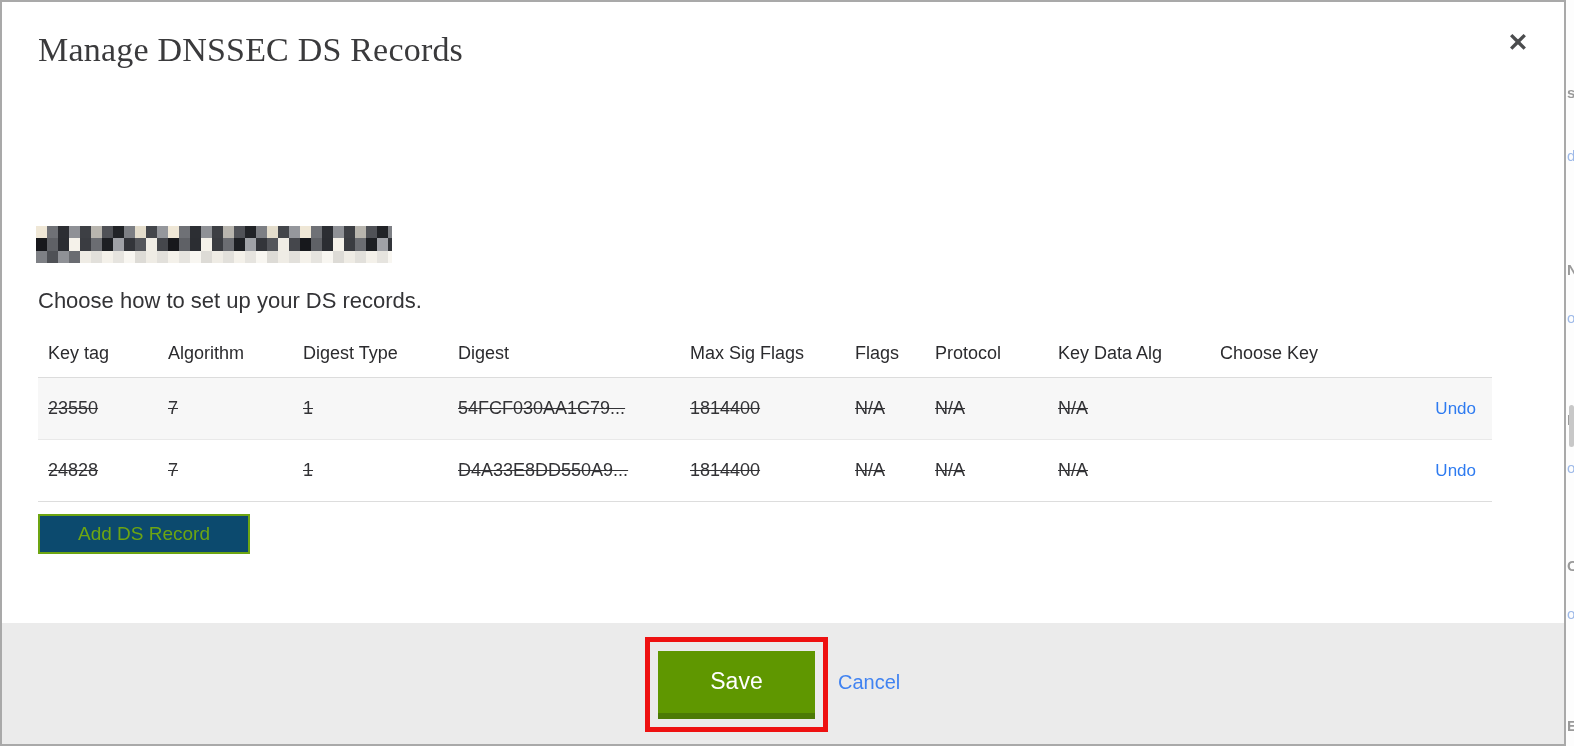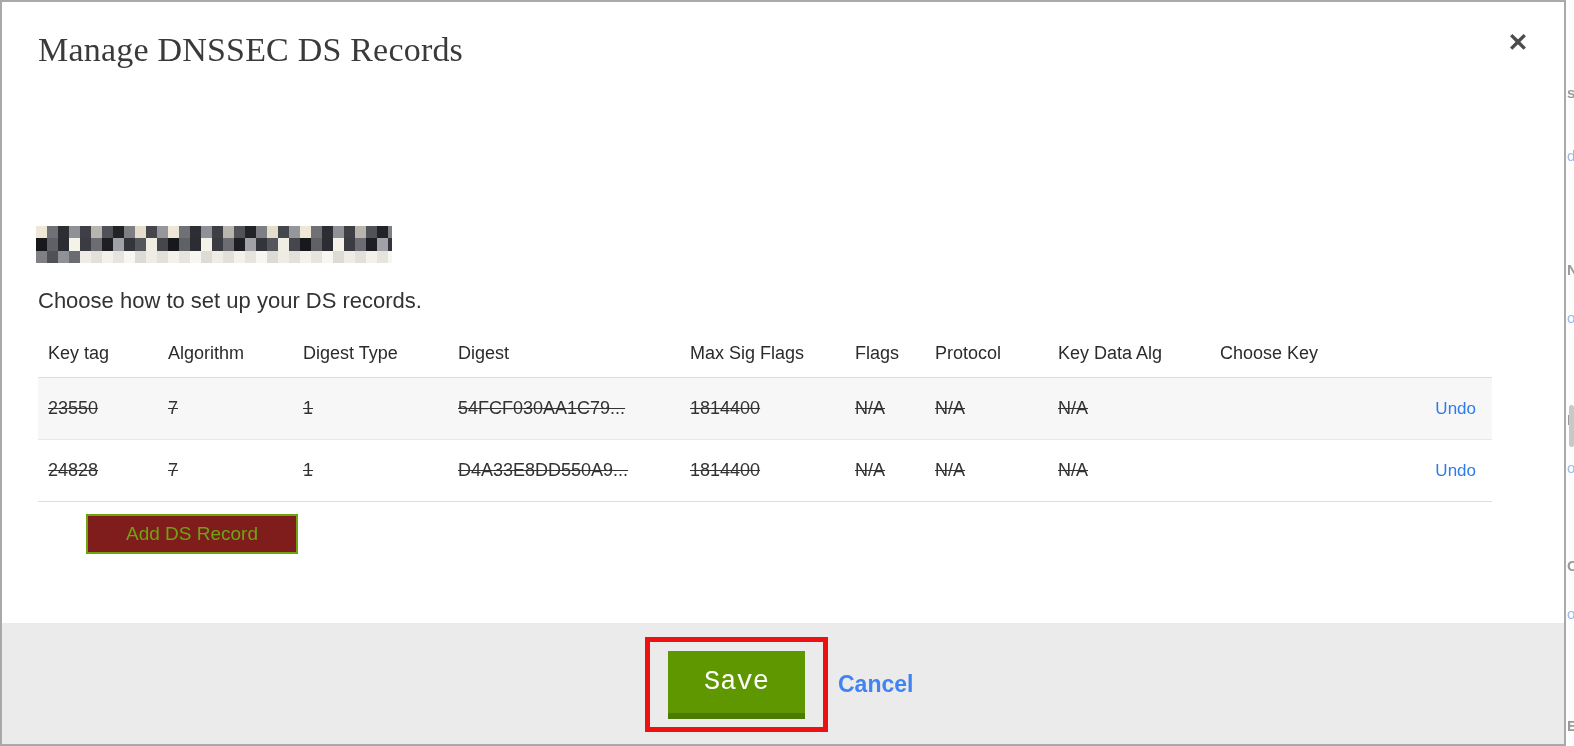--- a/index.html
+++ b/index.html
@@ -33,31 +33,31 @@
   .table{position:absolute;left:36px;top:328px;width:1454px;font-size:18px;}
   .trow,.thead{display:grid;grid-template-columns:120px 135px 155px 232px 165px 80px 123px 162px 130px 1fr;
     align-items:center;box-sizing:border-box;padding-left:10px;padding-right:16px;}
   .thead{height:48px;border-bottom:1px solid #dcdcdc;color:#2b2b2e;}
   .trow{height:62px;border-bottom:1px solid #dddddd;color:#333336;}
   .trow.odd{background:#f7f7f7;border-bottom:1px solid #e9e9e9;}
   .struck{text-decoration:line-through;}
   .undo{justify-self:end;color:#2e7bf0;text-decoration:none;font-size:17px;cursor:pointer;}
 
   .add-btn{position:absolute;left:36px;top:512px;width:212px;height:40px;box-sizing:border-box;
-    background:#7f1d1d;border:2px solid #6da512;color:#6da512;font-size:19px;cursor:pointer;
-    font-family:inherit;margin-left:48px;}
+    background:#0c4a6e;border:2px solid #6da512;color:#6da512;font-size:19px;cursor:pointer;
+    font-family:inherit;}
 
   
   .footer{position:absolute;left:0;right:0;top:621px;bottom:0;background:#ebebeb;}
   .annotation{position:absolute;left:643px;top:14px;width:173px;height:85px;
     border:5px solid #ee1111;display:flex;align-items:center;justify-content:center;}
-  .save{width:137px;height:68px;box-sizing:border-box;background:#5f9700;border:0;
-    border-bottom:6px solid #4c7a05;color:#fff;font-size:27px;cursor:pointer;font-family:Liberation Mono, monospace;}
-  .cancel{position:absolute;left:836px;top:48px;font-size:23px;color:#4183f1;
-    text-decoration:none;cursor:pointer;font-weight:bold;}
+  .save{width:157px;height:68px;box-sizing:border-box;background:#5f9700;border:0;
+    border-bottom:6px solid #4c7a05;color:#fff;font-size:23px;cursor:pointer;font-family:Liberation Sans, sans-serif;}
+  .cancel{position:absolute;left:836px;top:48px;font-size:20px;color:#4183f1;
+    text-decoration:none;cursor:pointer;}
 
   
   .strip{position:absolute;left:1566px;top:0;width:8px;height:746px;background:#fdfdfd;overflow:hidden;}
   .frag{position:absolute;left:1px;font-size:15px;line-height:15px;white-space:nowrap;}
   .frag.g{color:#9a9a9a;font-weight:bold;}
   .frag.b{color:#9db9e8;}
   .thumb{position:absolute;right:0;top:405px;width:5px;height:42px;background:#c8c8c8;border-radius:3px;}
 </style>
 </head>
 <body>

